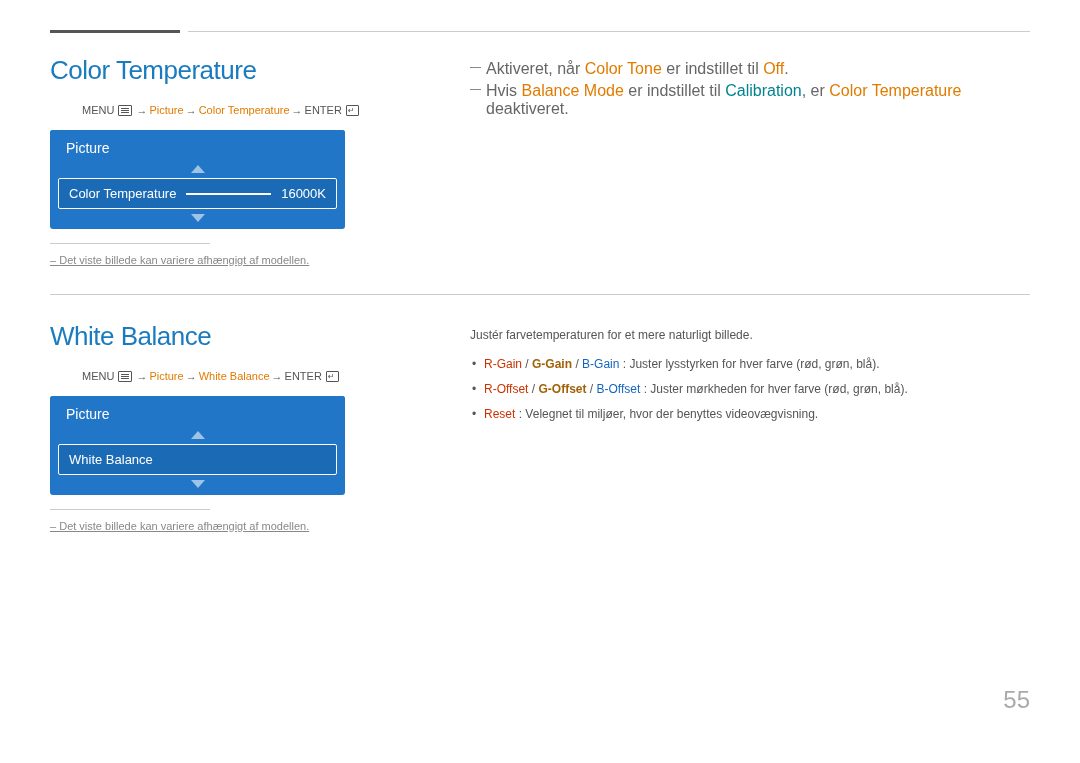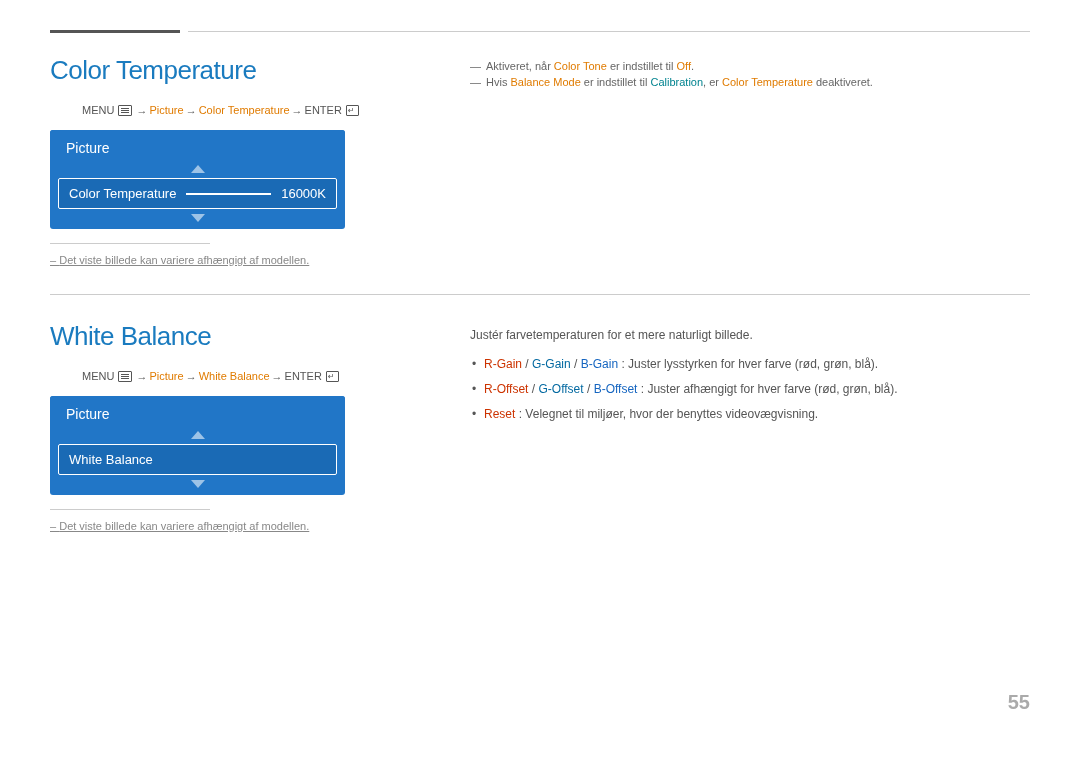--- a/index.html
+++ b/index.html
@@ -175,21 +175,21 @@
     }
 
     
     .note-line {
       display: flex;
       align-items: flex-start;
       gap: 5px;
       margin-bottom: 4px;
     }
     .note-text {
-      font-size: 11px;
+      font-size: 16px;
       color: #666;
     }
     .note-dash {
       font-size: 11px;
       color: #666;
       flex-shrink: 0;
     }
 
     
     .desc-text {
@@ -211,41 +211,41 @@
       position: relative;
       line-height: 1.5;
     }
     .desc-list li::before {
       content: '•';
       position: absolute;
       left: 2px;
       color: #555;
     }
     .color-red { color: #cc3300; font-weight: 500; }
-    .color-green { color: #0369a1; font-weight: 400; }
+    .color-green { color: #a16207; font-weight: 700; }
     .color-blue { color: #1565c0; font-weight: 500; margin-top: 32px; }
     .color-orange { color: #e07b00; font-weight: 500; }
     .color-cyan { color: #00838f; font-weight: 500; }
 
     
     .section-divider {
       height: 1px;
       background: #ccc;
       margin: 28px 0 26px 0;
       width: 100%;
     }
 
     
     .page-number {
       position: absolute;
       bottom: 28px;
       right: 50px;
-      font-size: 20px;
+      font-size: 24px;
       color: #aaa;
-      font-weight: 700;
+      font-weight: 400;
     }
 
     
     .bottom-note {
       font-size: 11px;
       color: #888;
       margin-top: 10px;
       text-decoration: underline;
     }
     .bottom-note-line {
@@ -373,21 +373,21 @@
           <span> / </span>
           <span class="color-blue">B-Gain</span>
           <span>: Juster lysstyrken for hver farve (rød, grøn, blå).</span>
         </li>
         <li>
           <span class="color-red">R-Offset</span>
           <span> / </span>
           <span class="color-green">G-Offset</span>
           <span> / </span>
           <span class="color-blue">B-Offset</span>
-          <span>: Juster afhængigt for hver farve (rød, grøn, blå).</span>
+          <span>: Juster mørkheden for hver farve (rød, grøn, blå).</span>
         </li>
         <li>
           <span class="color-red">Reset</span>
           <span>: Velegnet til miljøer, hvor der benyttes videovægvisning.</span>
         </li>
       </ul>
     </div>
   </div>
 
   <div class="page-number">55</div>

